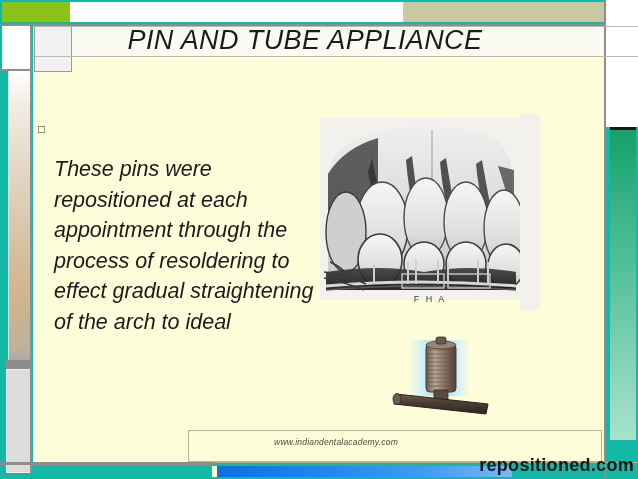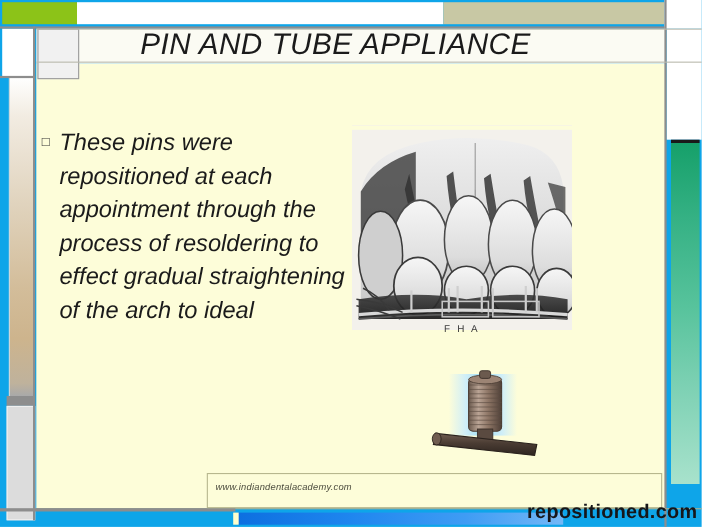--- a/index.html
+++ b/index.html
@@ -1,19 +1,19 @@
 <!DOCTYPE html>
 <html><head>
 <meta charset="utf-8">
 <style>
   html,body{margin:0;padding:0;background:#ffffff;}
   body{width:638px;height:479px;overflow:hidden;
        font-family:"Liberation Sans","DejaVu Sans",sans-serif;}
 
-  #slide{position:relative;width:638px;height:479px;background:#0ea5e9;}
+  #slide{position:relative;width:638px;height:479px;background:#14b8a6;}
 
   
   .canvas{position:absolute;left:33px;top:58px;width:572px;height:404px;
           background:#fdfdd9;}
   .canvas-top{position:absolute;left:33px;top:26px;width:572px;height:32px;
           background:#fbfbf3;}
 
   
   .green-chip{position:absolute;left:2px;top:2px;width:68px;height:20px;
           background:#8cc318;}
@@ -59,38 +59,38 @@
          letter-spacing:.4px;
          font-family:"Liberation Sans","DejaVu Sans",sans-serif;}
 
   
   .bullet-row{position:absolute;left:38px;top:114px;width:290px;
               display:flex;align-items:flex-start;}
   .bullet-mark{flex:0 0 auto;width:16px;font-size:12px;line-height:30px;
               color:#333;font-style:normal;}
   .bullet-text{flex:1 1 auto;font-size:21.5px;line-height:30.5px;
               font-style:italic;color:#1b1b1b;
-              font-family:"Liberation Sans","DejaVu Sans",sans-serif;}
-
-  
-  .fig-teeth{position:absolute;left:320px;top:114px;width:200px;height:196px;
+              font-family:"Liberation Sans","DejaVu Sans",sans-serif;margin-top:40px;}
+
+  
+  .fig-teeth{position:absolute;left:320px;top:114px;width:220px;height:196px;
              background:#f3f1ec;overflow:hidden;}
   .fig-teeth svg{display:block;}
   .fha{position:absolute;left:0;bottom:6px;width:100%;text-align:center;
        font-size:9px;letter-spacing:2px;color:#3a3a3a;}
 
   
   .fig-appliance{position:absolute;left:388px;top:334px;width:112px;height:86px;
              background:#fdfdd9;overflow:hidden;}
 
   
   .footer-box{position:absolute;left:188px;top:430px;width:414px;height:32px;
           border:1px solid #b7b78e;box-sizing:border-box;background:transparent;}
   .footer-url{position:absolute;left:196px;top:437px;width:280px;
-          text-align:left;font-size:8.5px;font-style:italic;color:#4a4a3c;
+          text-align:center;font-size:8.5px;font-style:italic;color:#4a4a3c;
           letter-spacing:.2px;}
   .blue-bar{position:absolute;left:216px;top:466px;width:296px;height:11px;
           background:linear-gradient(to right,#0d6fe0 0%,#1f86ef 35%,
                      #3f9cf4 70%,#74b8f7 100%);}
   .blue-bar-cap{position:absolute;left:212px;top:466px;width:5px;height:11px;
           background:#ffffcc;}
   .brand{position:absolute;right:4px;top:455px;font-size:18px;font-weight:bold;
           color:#16161a;letter-spacing:.3px;
           font-family:"Liberation Sans","DejaVu Sans",sans-serif;}
   .brand-strip{position:absolute;left:0px;top:462px;width:214px;height:3px;

